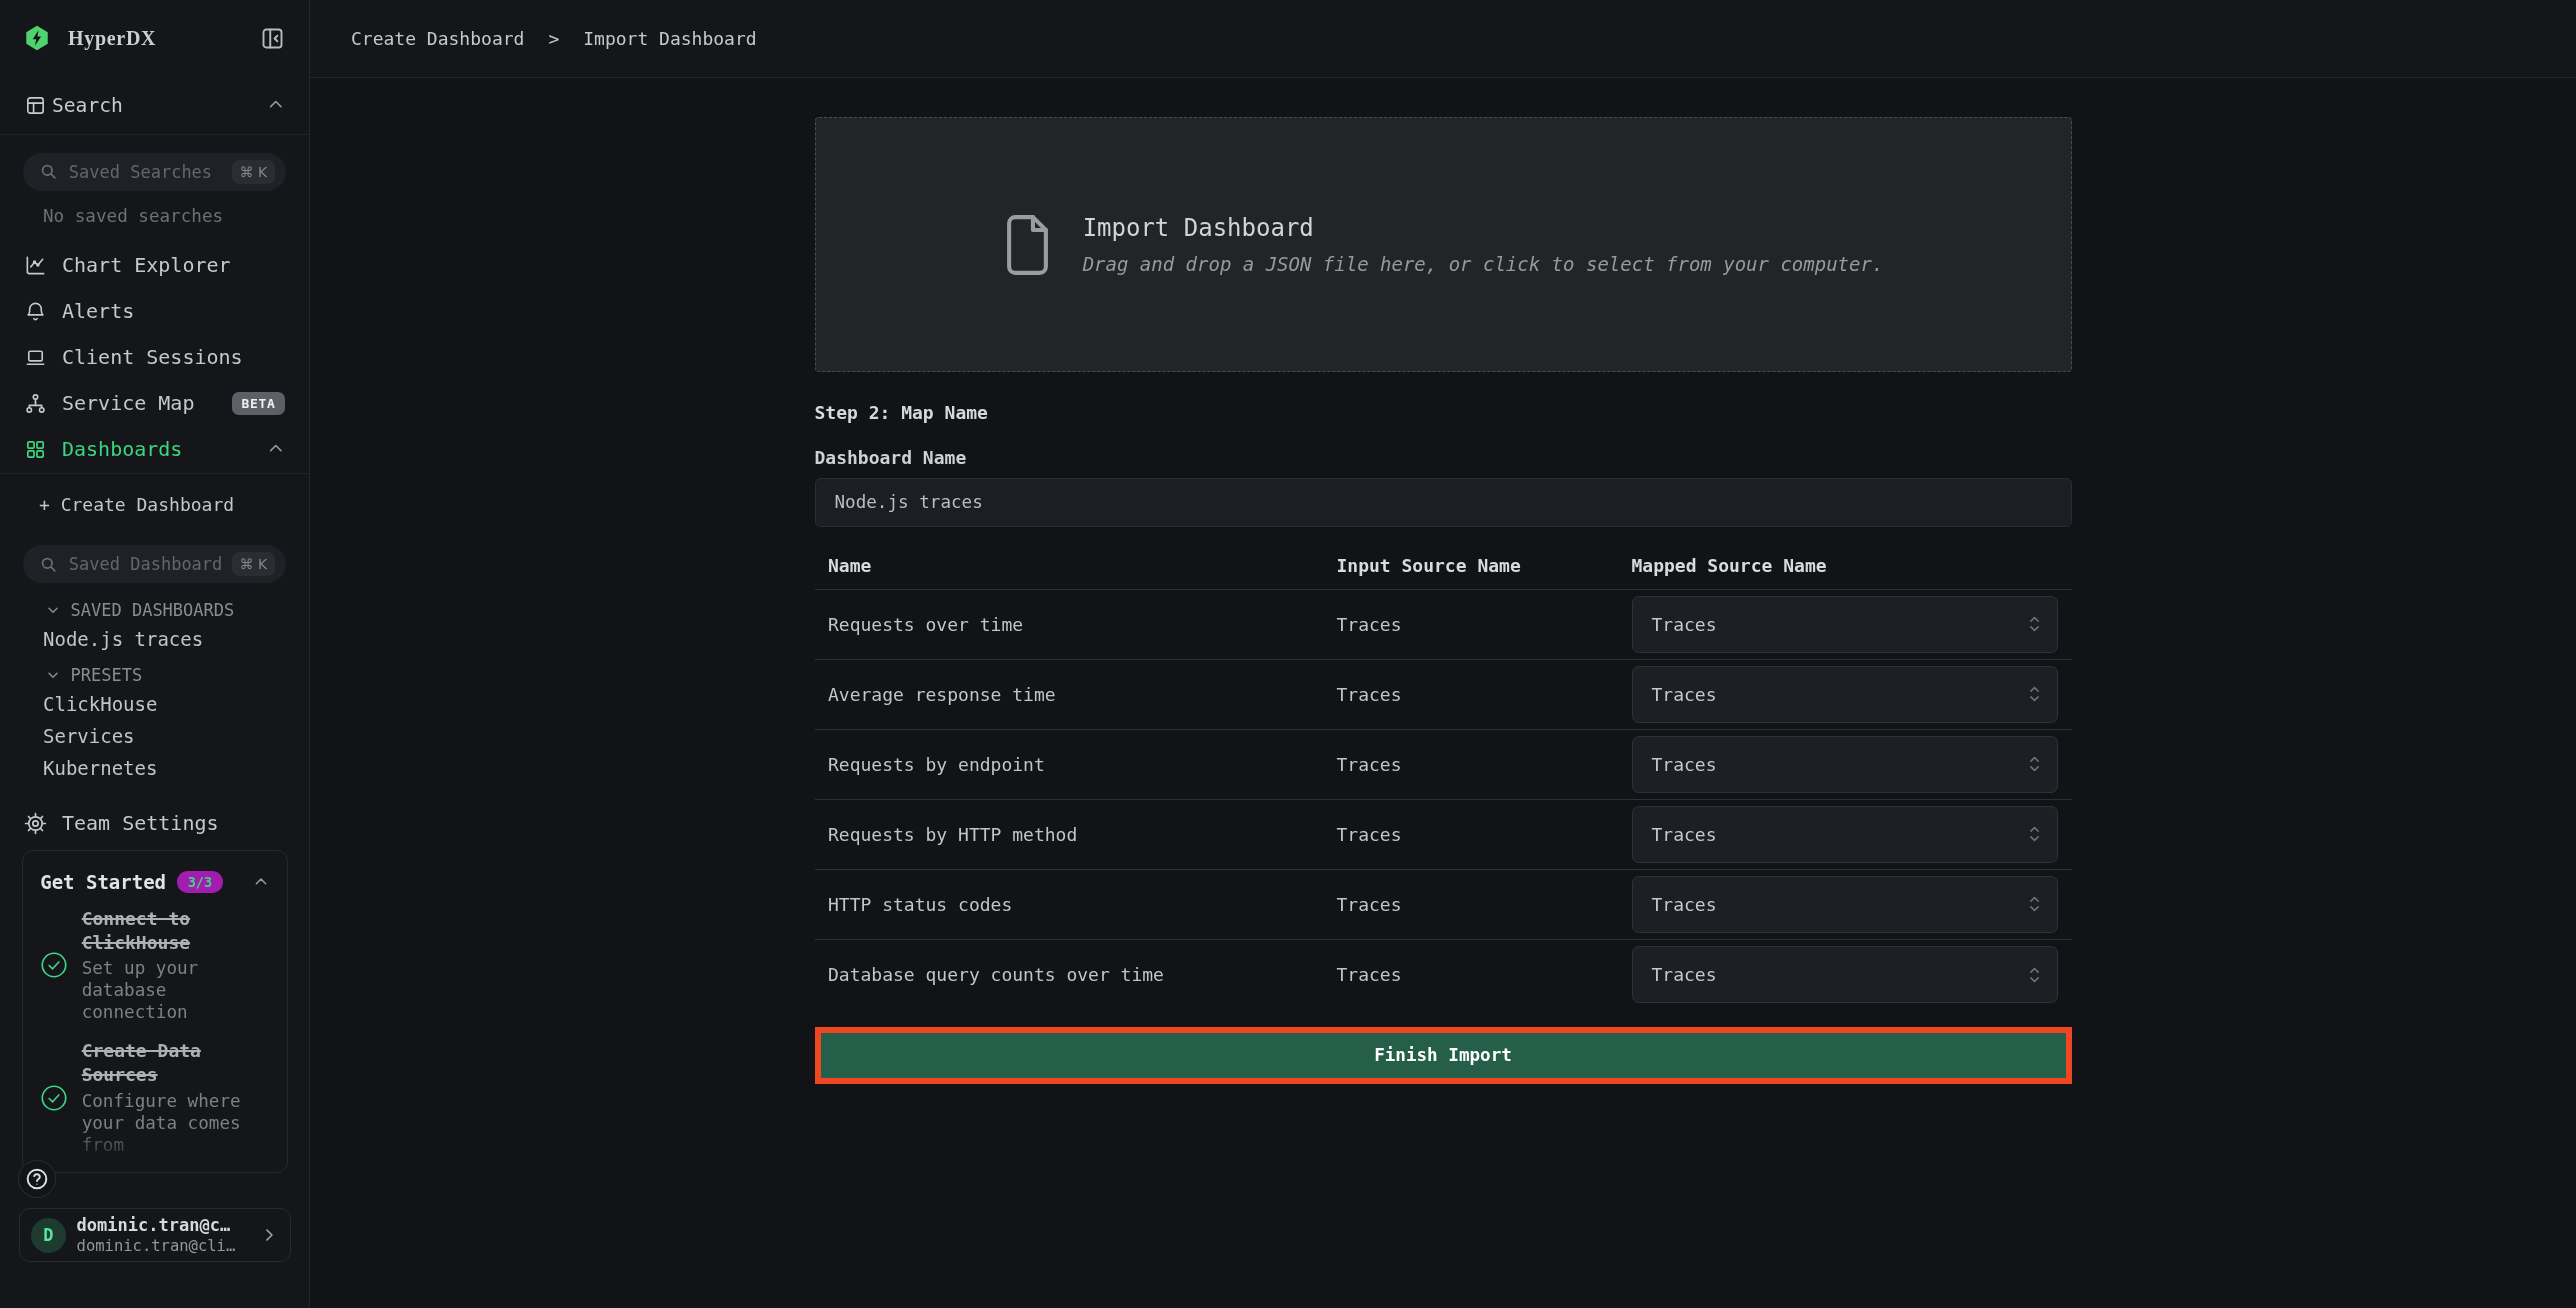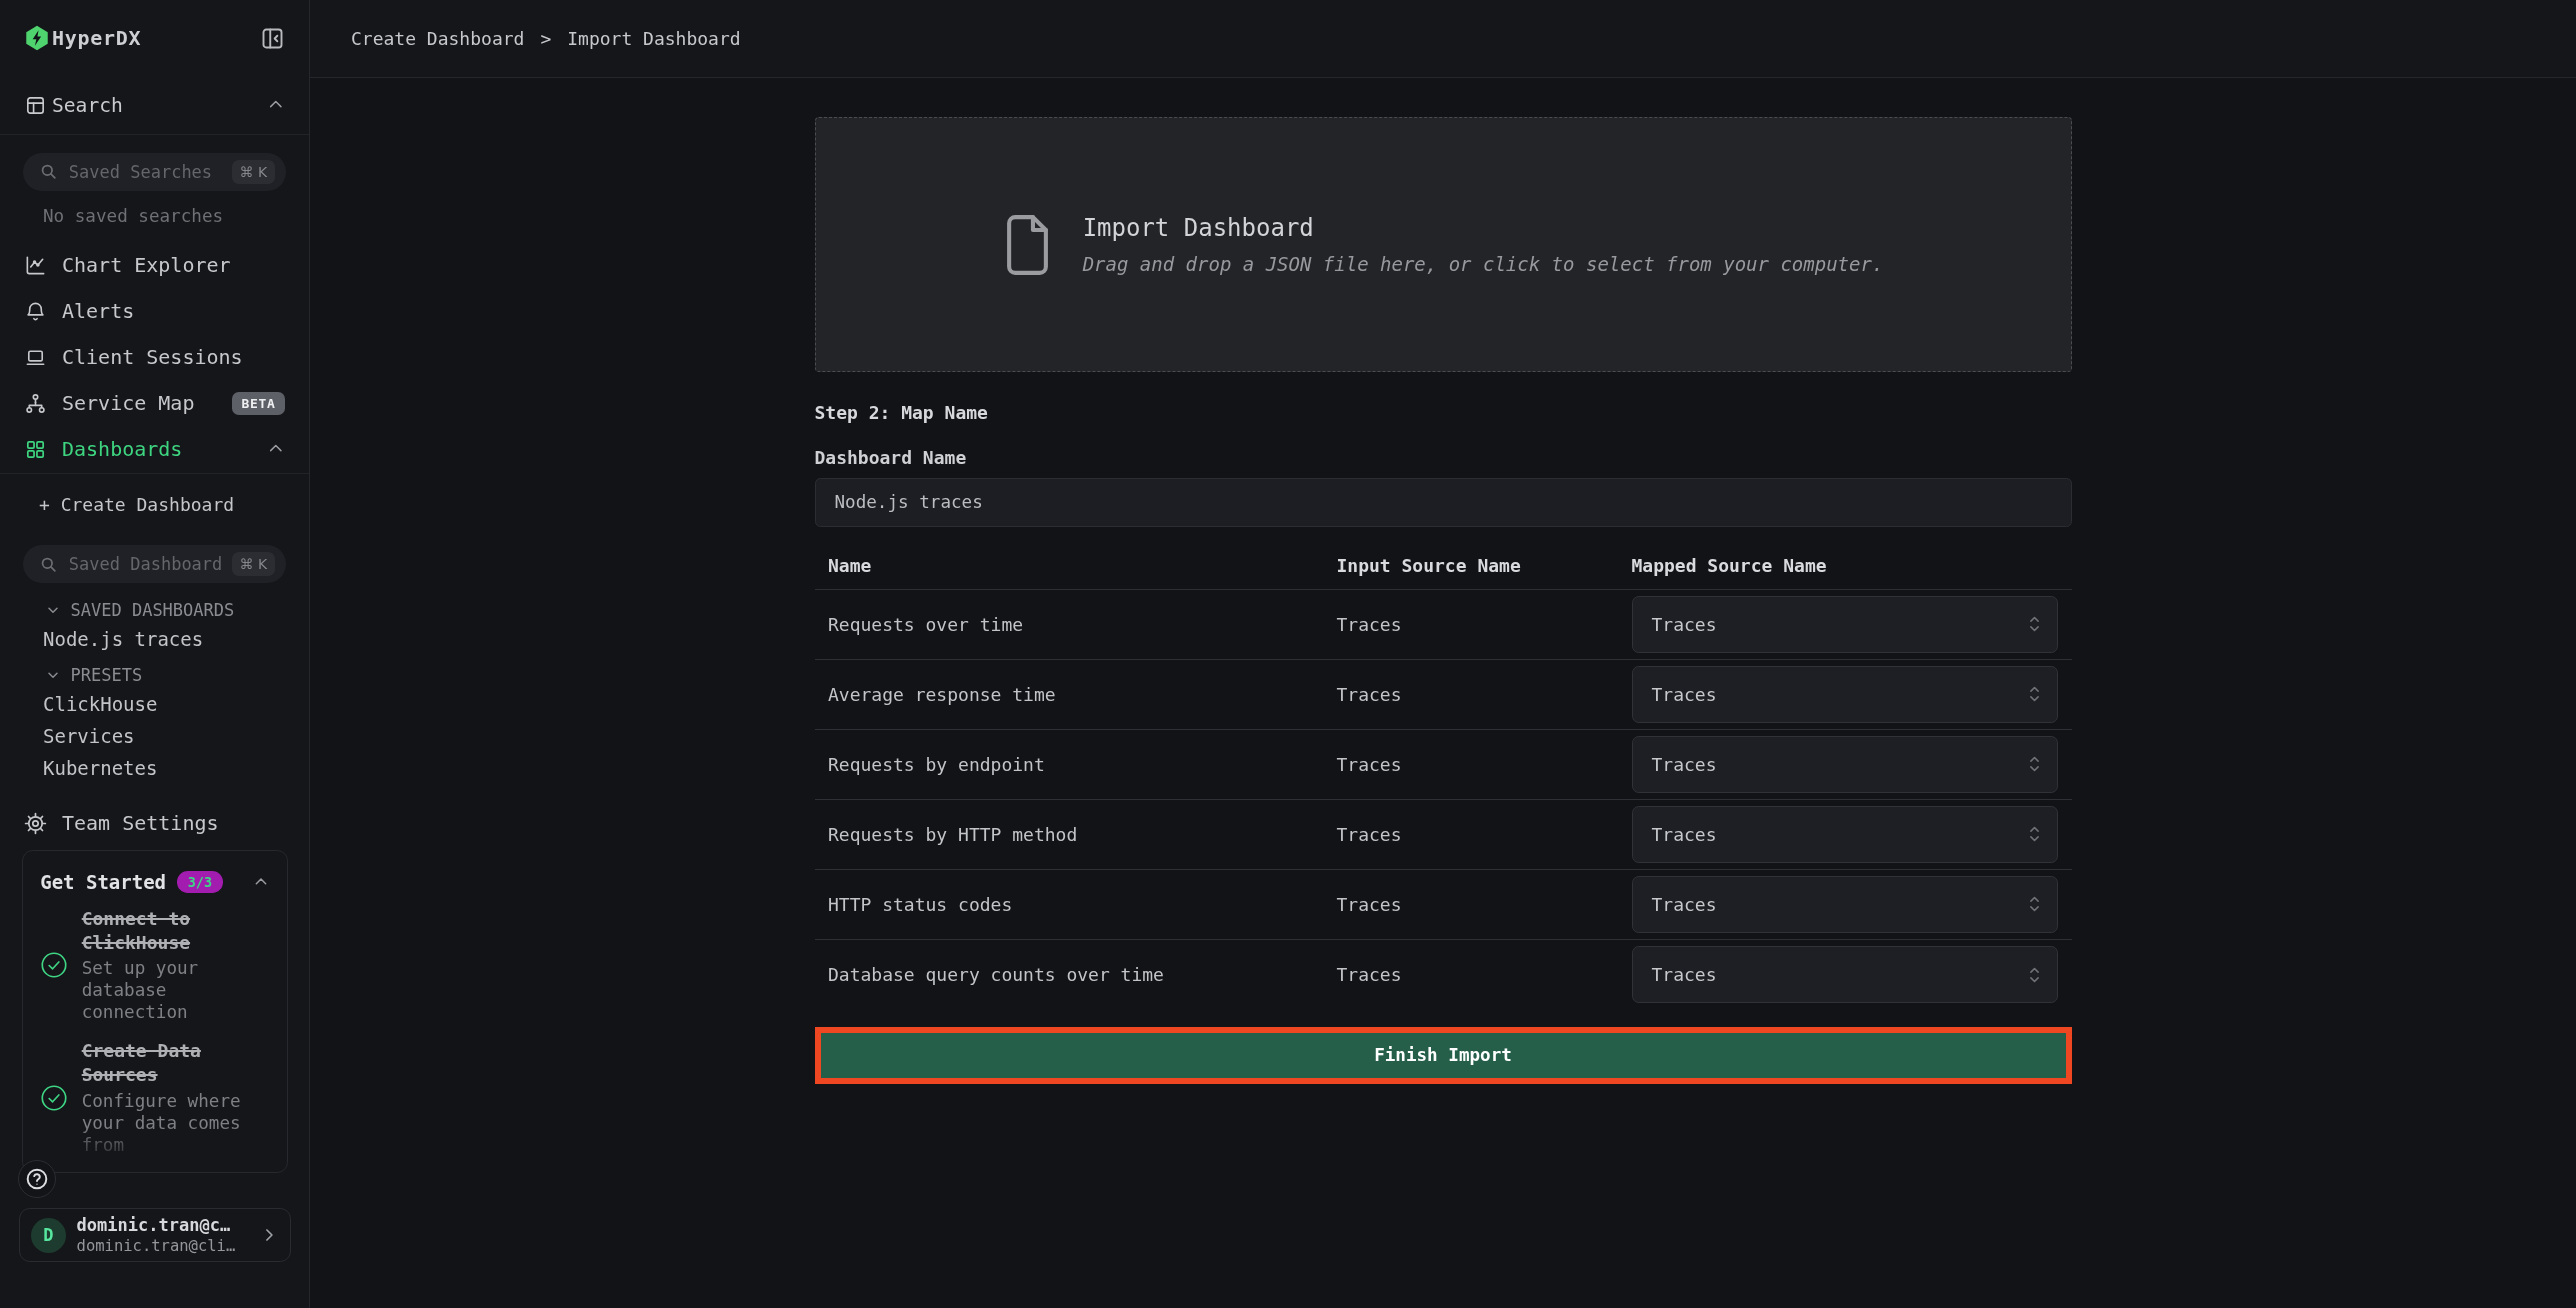--- a/index.html
+++ b/index.html
@@ -3,21 +3,21 @@
 <meta charset="utf-8">
 <style>
   * { margin:0; padding:0; box-sizing:border-box; }
   html,body { width:2576px; height:1308px; background:#121317; overflow:hidden;
     font-family:"DejaVu Sans Mono","Liberation Mono",monospace; }
   .app { display:flex; width:2576px; height:1308px; }
 
   
   .sidebar { position:relative; width:310px; height:1308px; background:#15161a;
     border-right:1.4px solid #26272c; flex-shrink:0; }
-  .logo-row { height:76px; display:flex; align-items:center; padding:7px 23px; gap:1px; }
+  .logo-row { height:76px; display:flex; align-items:center; padding:7px 23px; gap:17px;font-family:Liberation Serif, serif; }
   .logo-title { font-size:20px; font-weight:bold; color:#cdcfd2; letter-spacing:0.7px; flex:1; }
   .icon-btn { background:none; border:none; cursor:pointer; display:flex; align-items:center; color:#b8babe; }
   .search-header { height:59px; display:flex; align-items:center; gap:5px; padding:0 24px;
     border-bottom:1.4px solid #222327; color:#c9cbcf; }
   .search-header .label { font-size:19.6px; flex:1; }
   .pill { margin:17.6px 23px 0; height:38px; background:#1f2126; border-radius:19px;
     display:flex; align-items:center; padding:0 10.8px 0 16px; gap:10.8px; }
   .pill input { flex:1; min-width:0; background:transparent; border:none; outline:none;
     color:#9fa1a6; font-size:17px; font-family:inherit; }
   .pill input::placeholder { color:#64666c; }
@@ -71,21 +71,21 @@
     font-size:17px; font-weight:bold; display:flex; align-items:center; justify-content:center; flex-shrink:0; }
   .user-texts { flex:1; min-width:0; }
   .user-name { font-size:17px; font-weight:bold; color:#d6d8db; white-space:nowrap; overflow:hidden; }
   .user-email { font-size:15.5px; color:#94969b; white-space:nowrap; overflow:hidden; margin-top:1.4px; }
   .user-chevron { color:#9fa1a6; display:flex; flex-shrink:0; }
 
   
   .main { flex:1; display:flex; flex-direction:column; }
   .main-header { height:78px; background:#15161a; border-bottom:1.4px solid #26272c;
     display:flex; align-items:center; padding-left:41px; flex-shrink:0; }
-  .breadcrumb { font-size:18px; color:#c6c8cb; display:flex; gap:16px; }
+  .breadcrumb { font-size:18px; color:#c6c8cb; display:flex; gap:24px; }
   .crumb { cursor:pointer; }
   .content { width:1257px; margin:0 auto; padding-top:39px; }
 
   .dropzone { height:255px; background:#232428; border:1.4px dashed #4b4c51; border-radius:4px;
     display:flex; align-items:center; justify-content:center; gap:31px; cursor:pointer; }
   .dz-title { font-size:24px; color:#d2d4d7; }
   .dz-sub { font-size:19px; color:#97999e; margin-top:10.8px; }
 
   .step-label { margin-top:30px; font-size:18px; font-weight:600; color:#d6d8db; }
   .dn-label { margin-top:24px; font-size:18px; font-weight:600; color:#ced0d3; }

